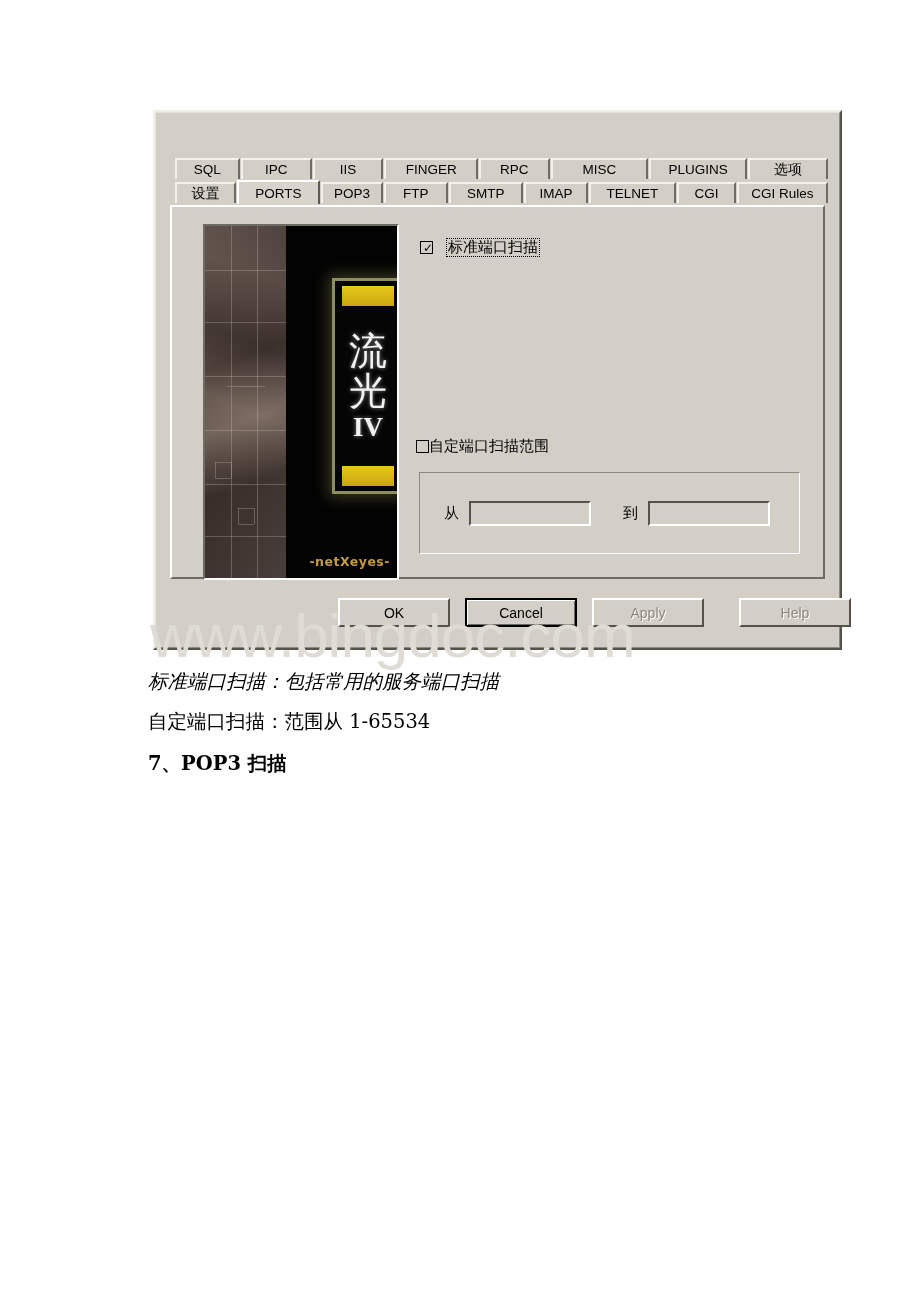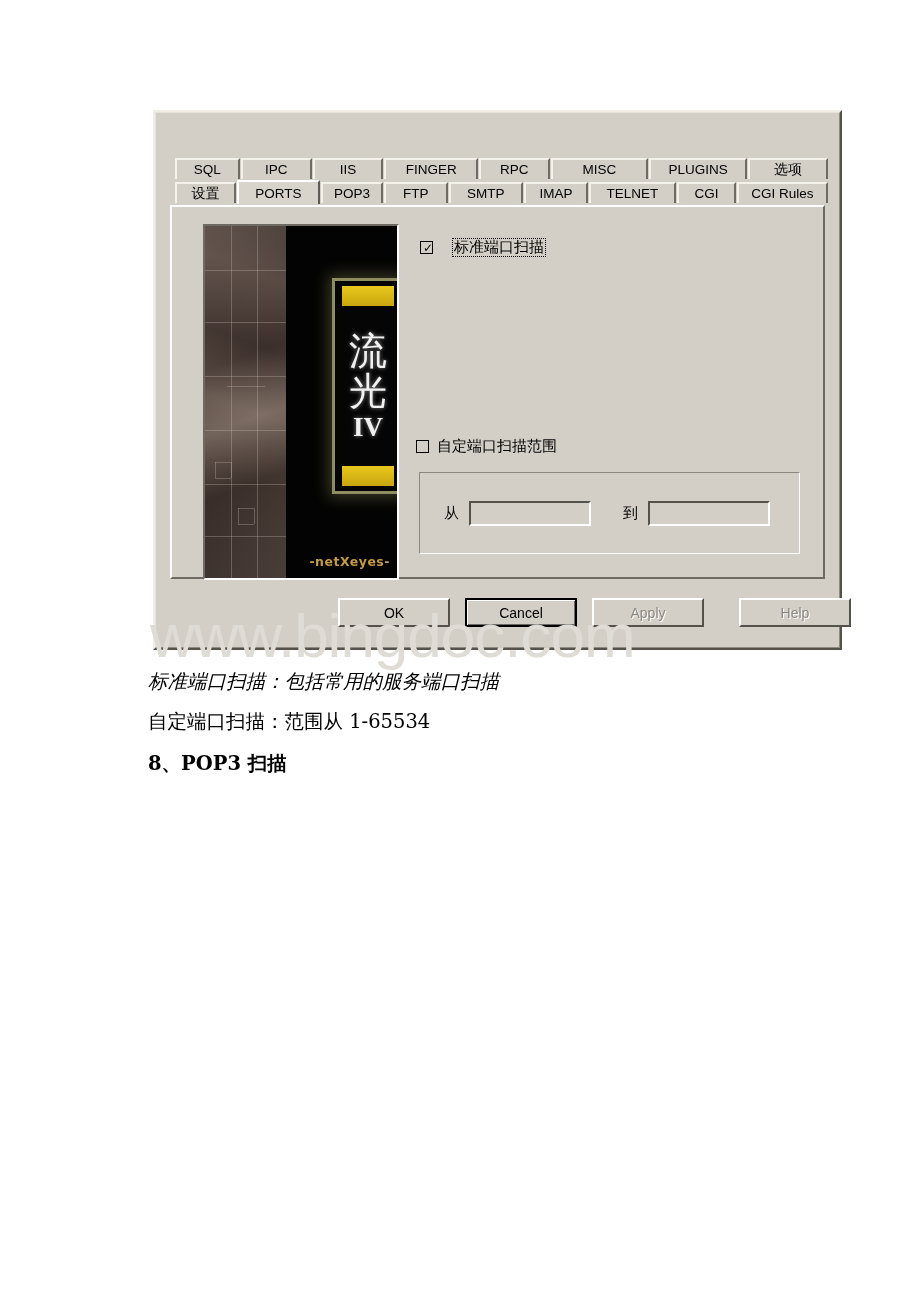--- a/index.html
+++ b/index.html
@@ -267,23 +267,23 @@
     font-family: "DejaVu Sans", "Liberation Sans", sans-serif;
     line-height: 17px;
   }
   .chk-label.focused {
     outline: 1px dotted #000000;
     outline-offset: 0px;
     padding: 0 1px;
   }
 
   #chk-standard { left: 248px; top: 32px; }
-  #chk-standard .chk-label { margin-left: 20px; }
+  #chk-standard .chk-label { margin-left: 14px; }
   #chk-custom { left: 244px; top: 231px; }
-  #chk-custom .chk-label { margin-left: 8px; }
+  #chk-custom .chk-label { }
 
   
   .range-group {
     position: absolute;
     left: 247px;
     top: 265px;
     width: 381px;
     height: 82px;
     border-top: 1px solid #8a8780;
     border-left: 1px solid #8a8780;
@@ -523,13 +523,13 @@
       <div class="btn disabled" id="btn-help">Help</div>
     </div>
 
   </div>
 </div>
 
 <div id="watermark">www.bingdoc.com</div>
 
 <div class="doc-text" id="doc-line-1">标准端口扫描：包括常用的服务端口扫描</div>
 <div class="doc-text" id="doc-line-2">自定端口扫描：范围从 1-65534</div>
-<div class="doc-text" id="doc-line-3">8、POP3 扫描</div>
+<div class="doc-text" id="doc-line-3">7、POP3 扫描</div>
 
 </body></html>

